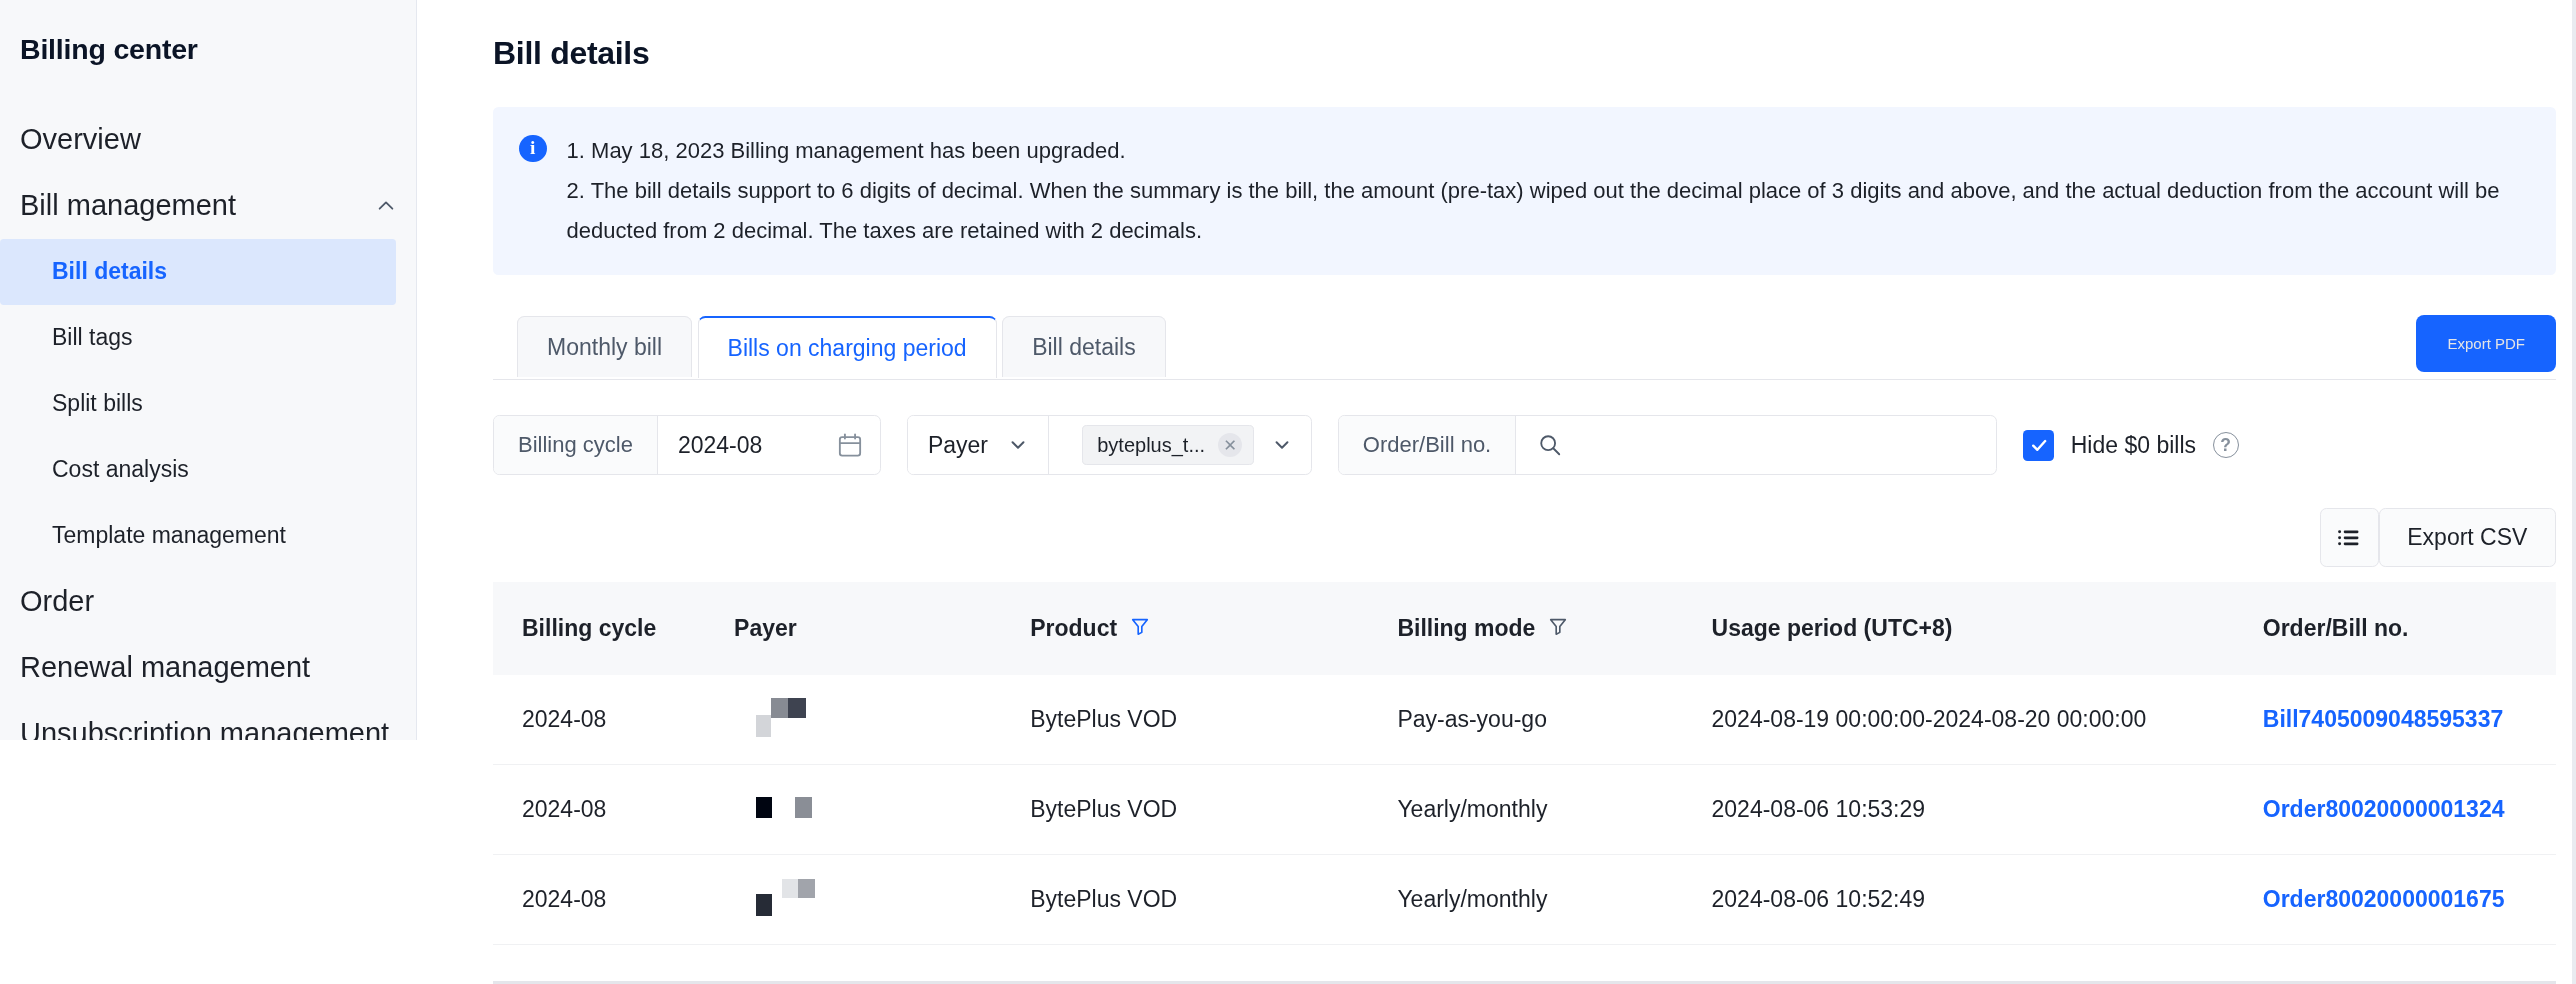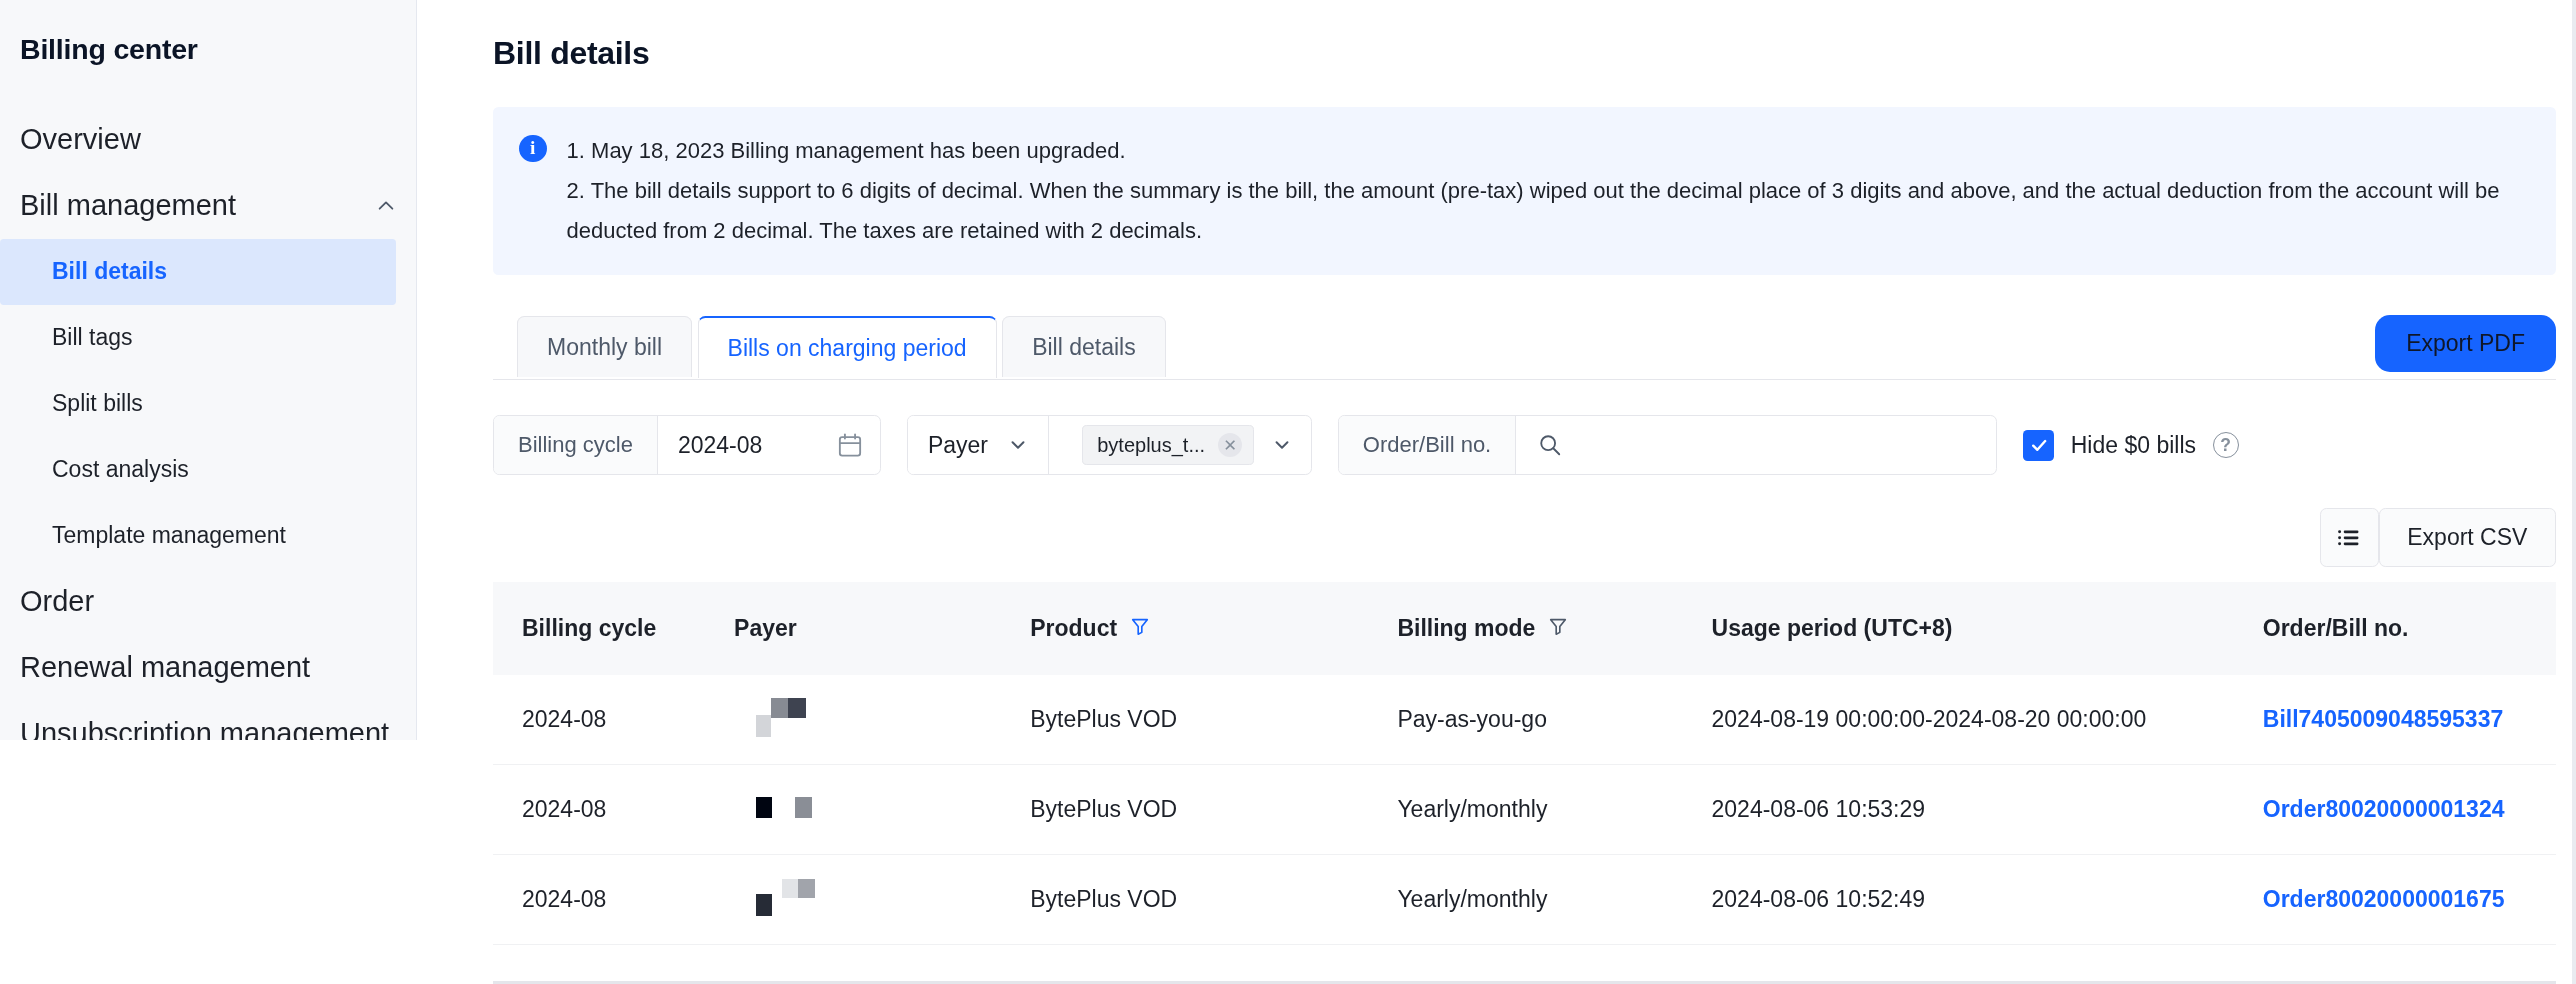--- a/index.html
+++ b/index.html
@@ -158,24 +158,24 @@
     border-top: 2.8px solid #1664ff;
     z-index: 2;
     height: 62px;
     margin-bottom: -0.9px;
   }
   .export-pdf {
     position: absolute;
     right: 0;
     bottom: 7.3px;
     background: #1664ff;
-    color: #0f172a;
-    font-size: 23px;
+    color: #e5e5e5;
+    font-size: 15px;
     border: none;
-    border-radius: 15px;
+    border-radius: 8px;
     height: 57px;
     padding: 0 31px;
     cursor: pointer;
     font-family: "Liberation Sans", sans-serif;
     white-space: nowrap;
   }
 
   
   .filters {
     margin-top: 35px;

